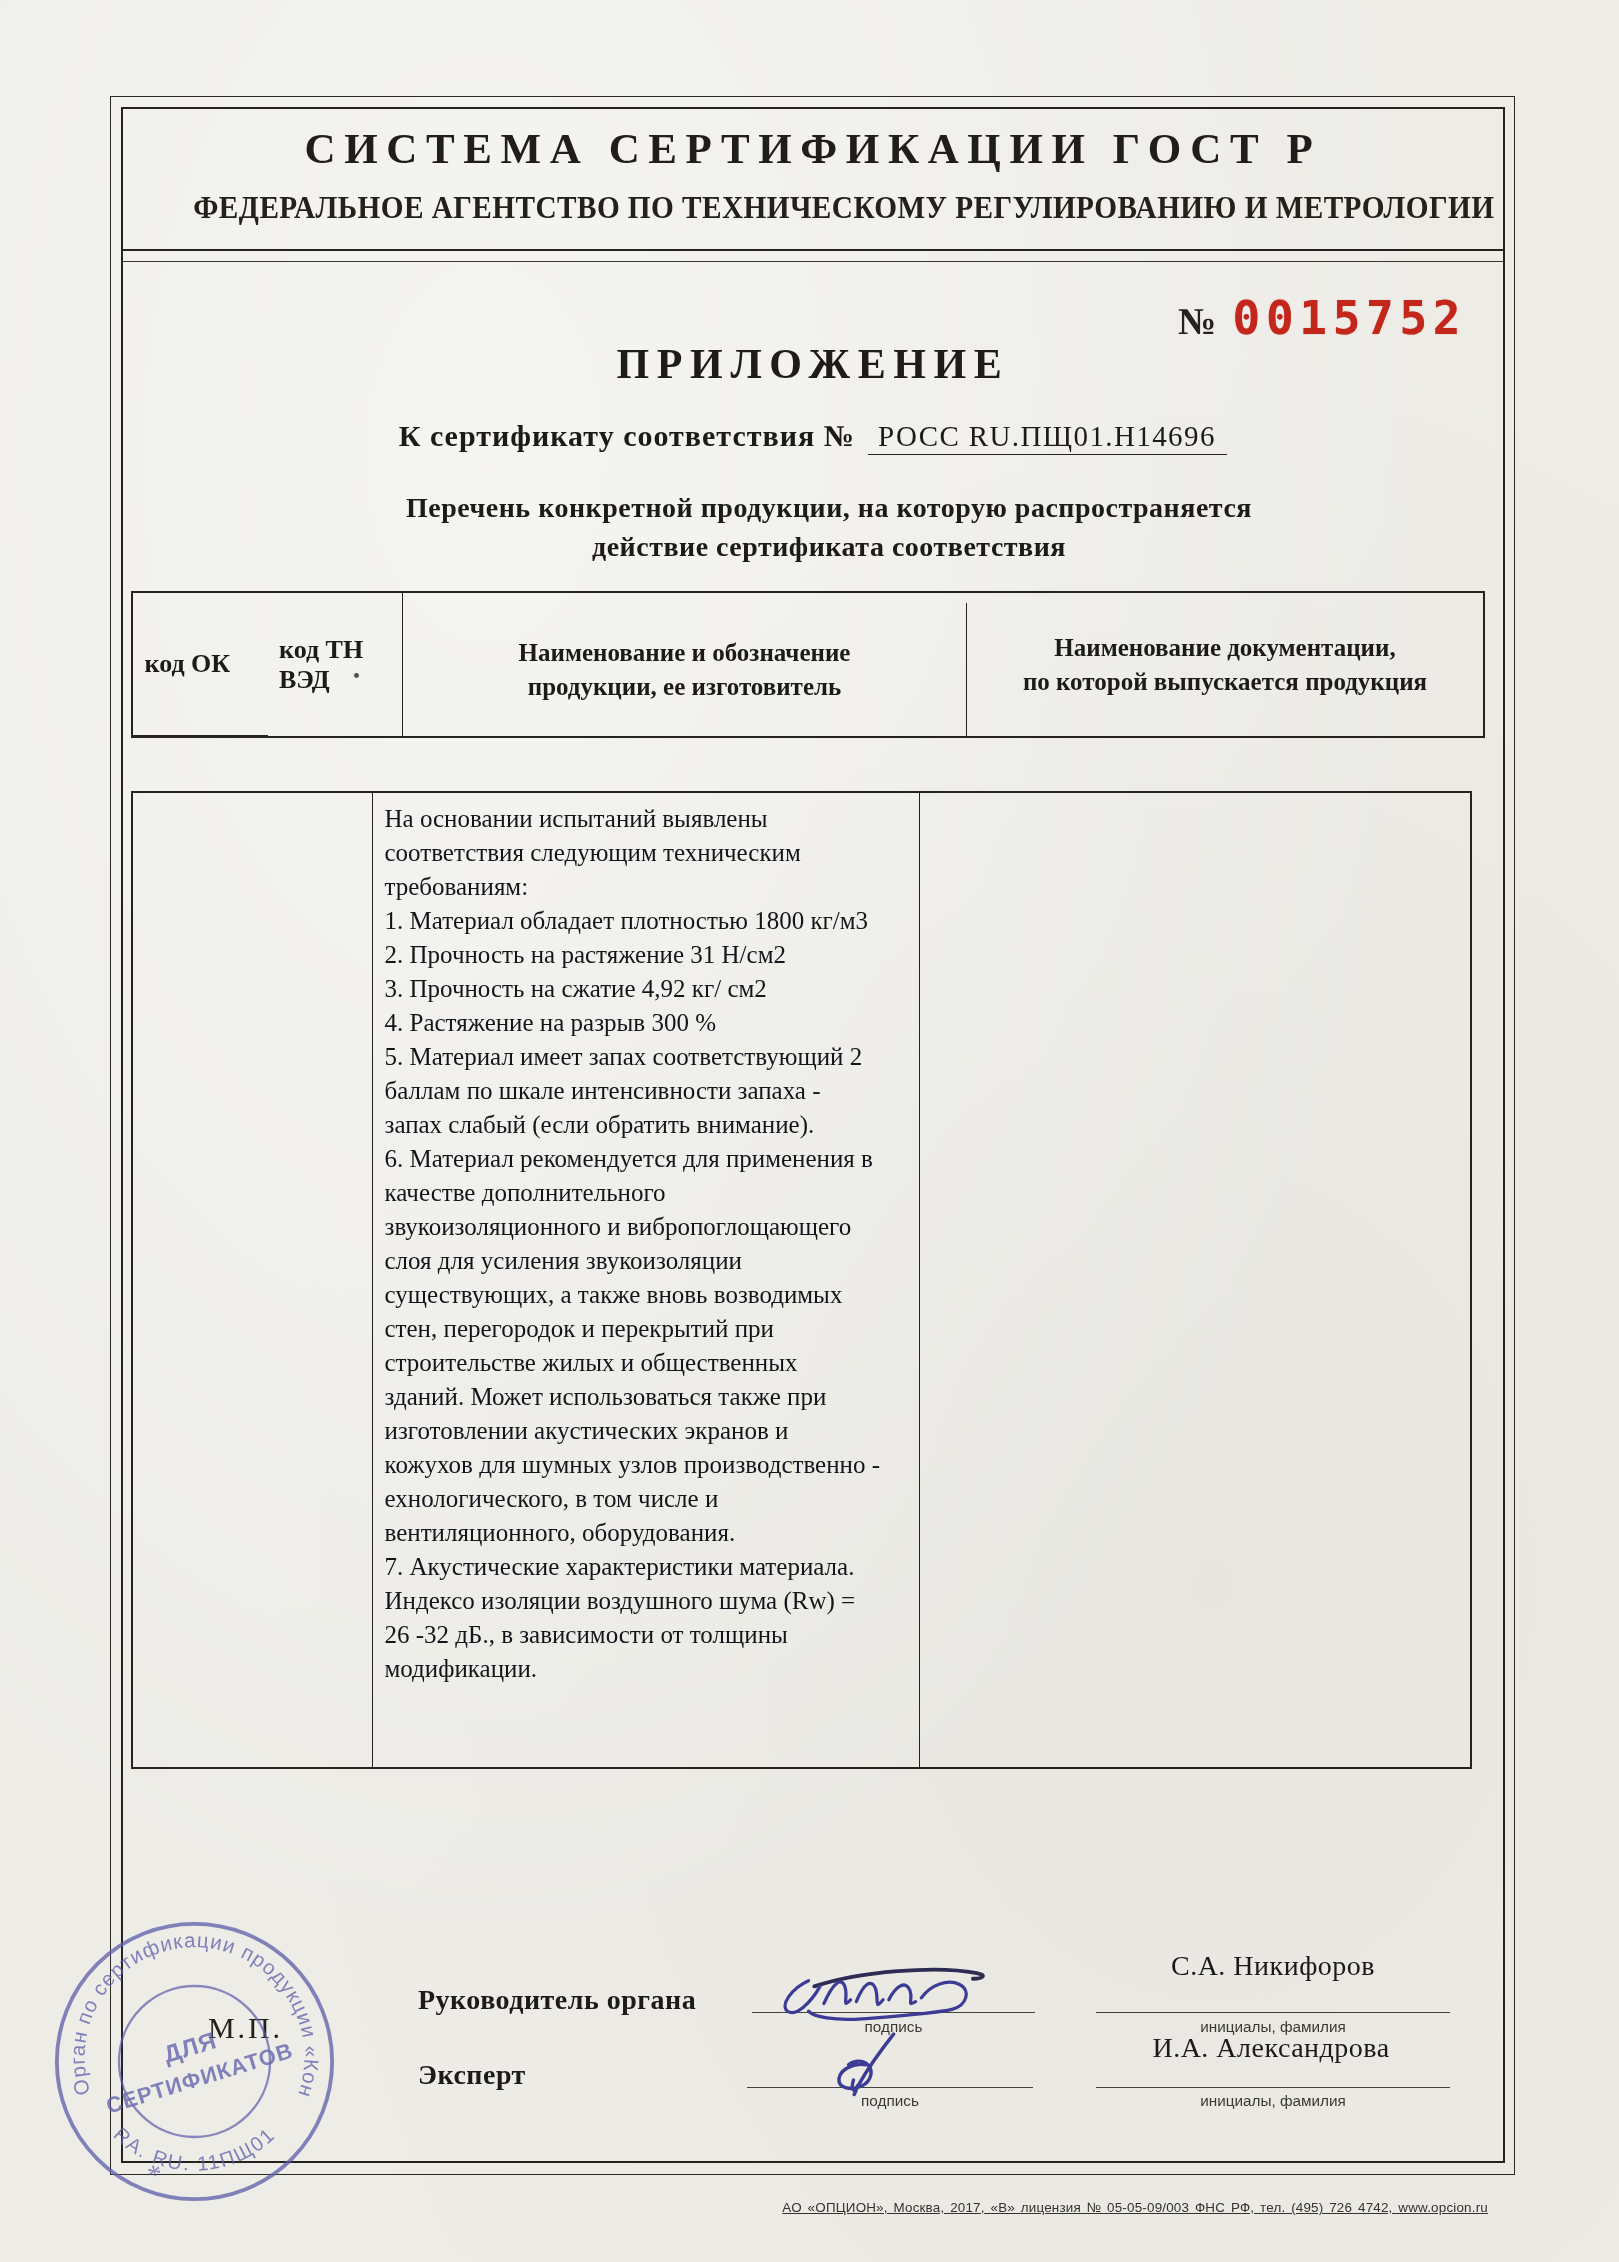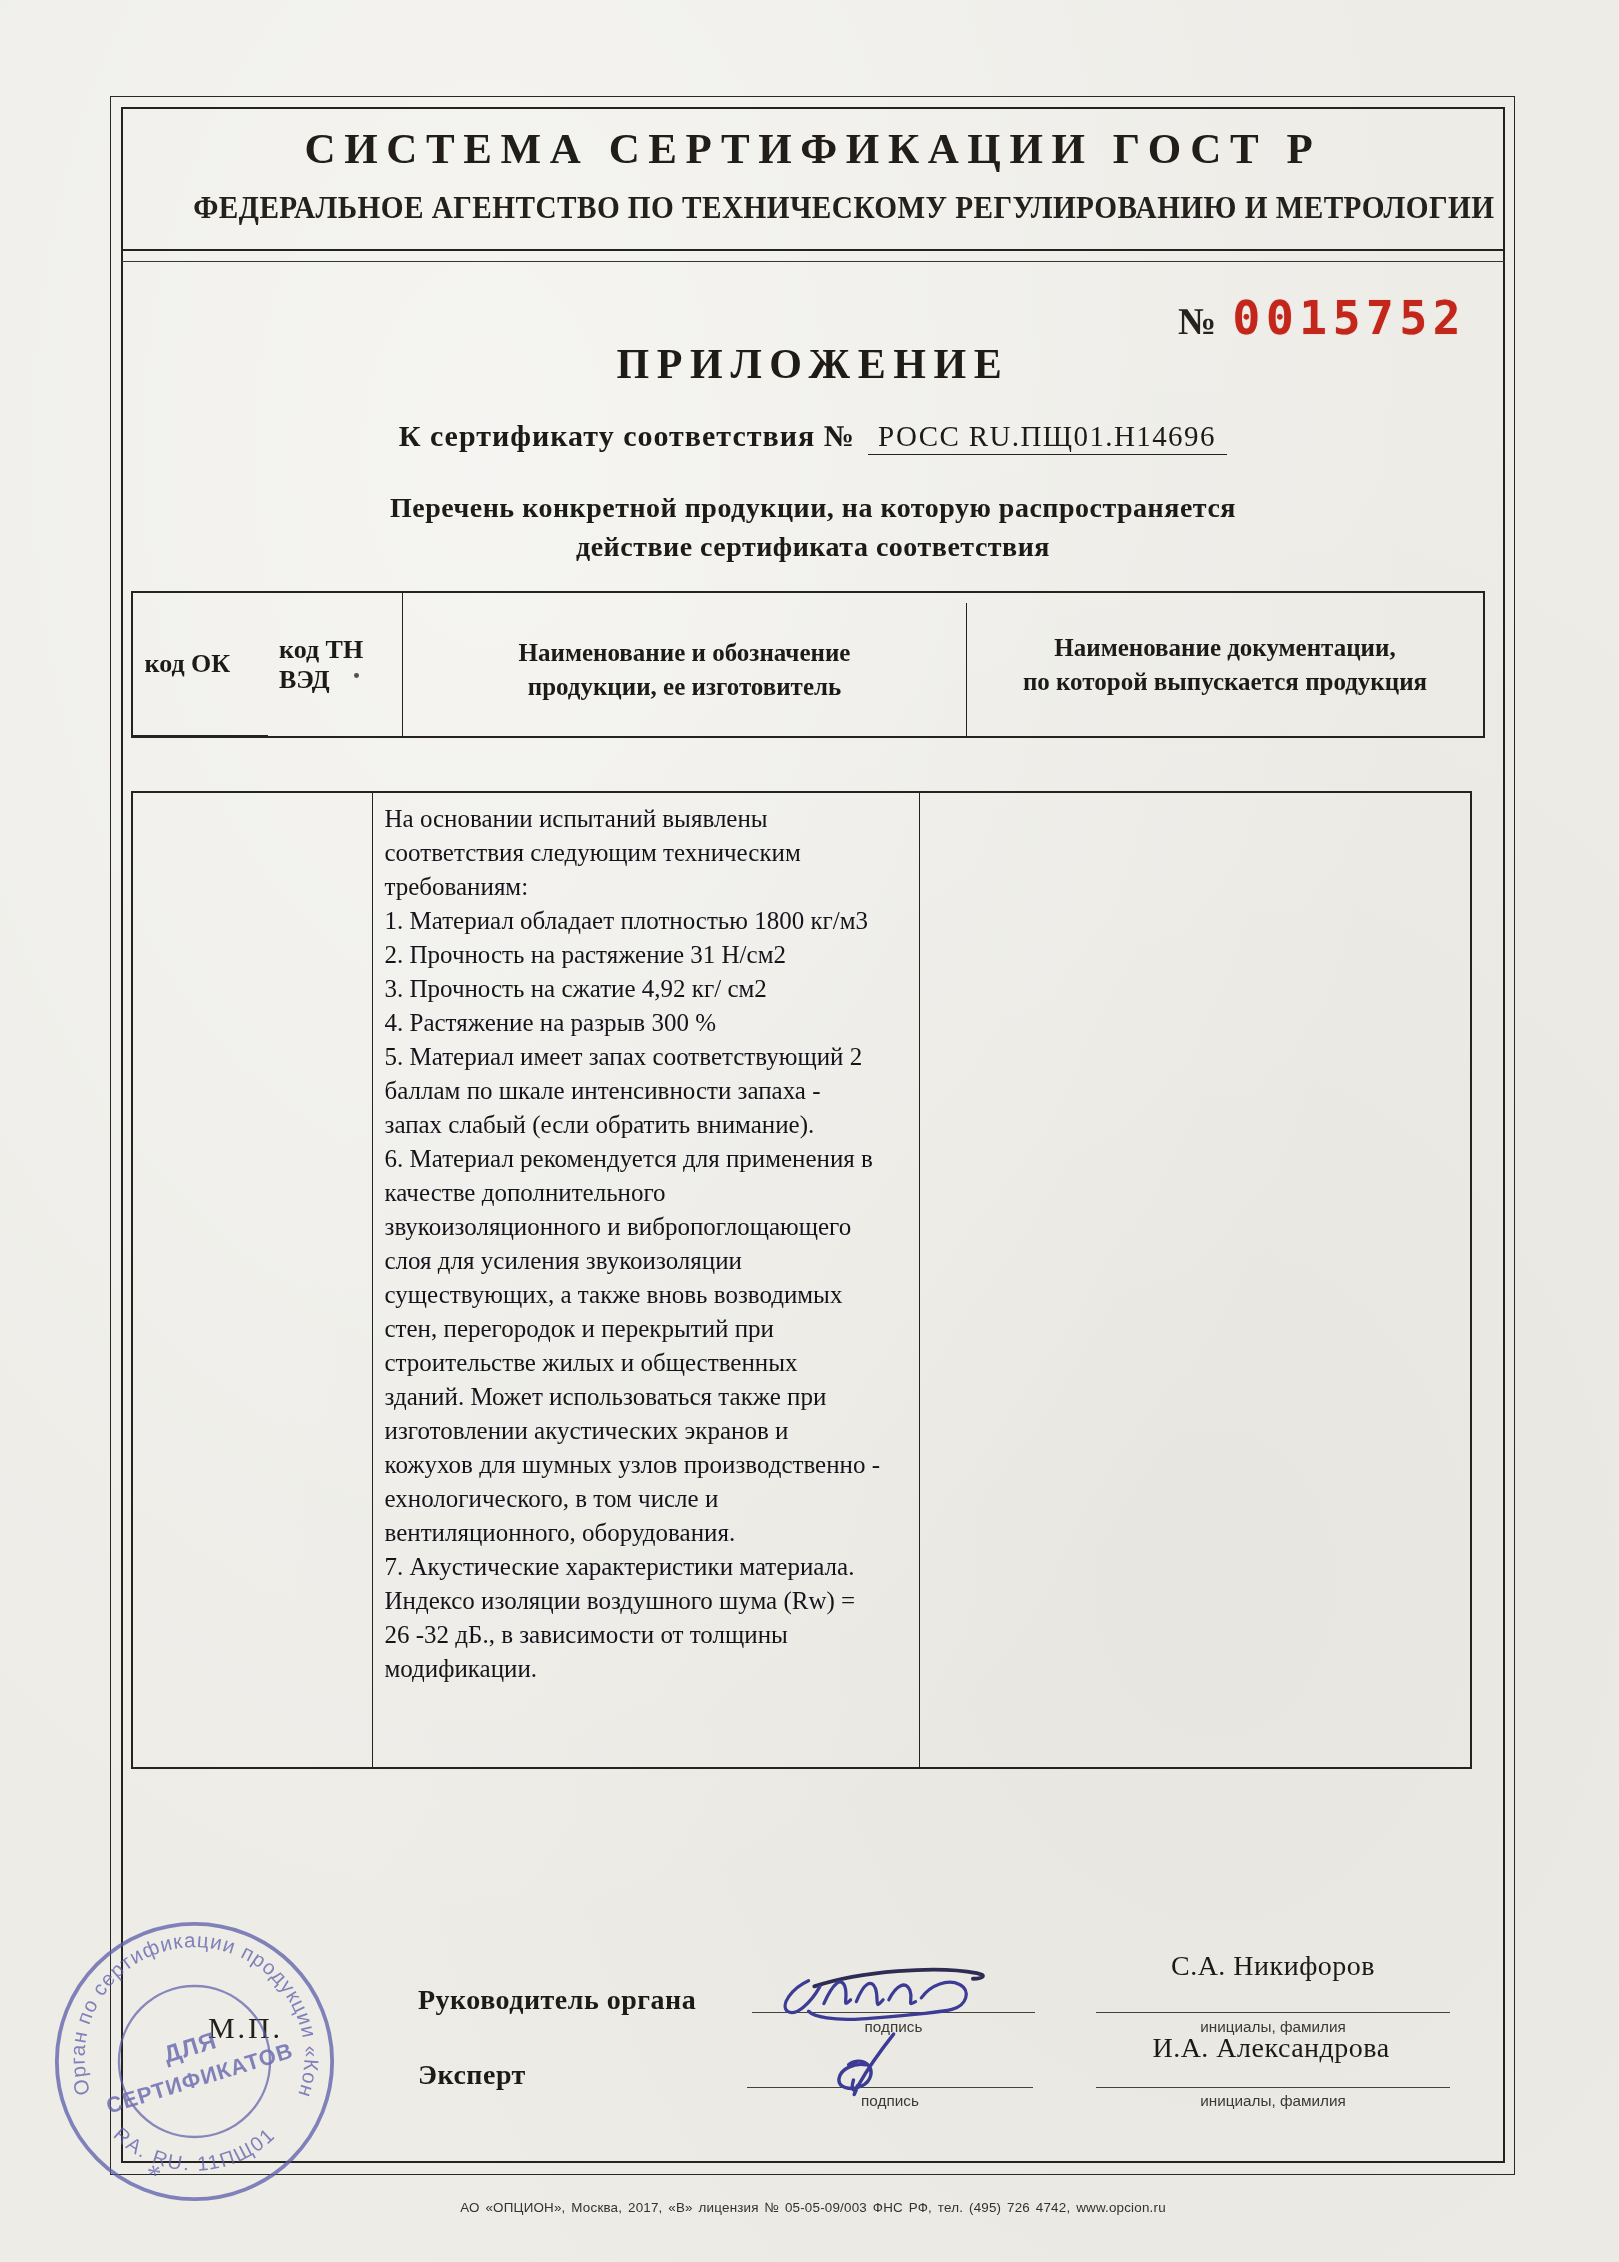--- a/index.html
+++ b/index.html
@@ -41,21 +41,21 @@
 
   
   .doc-title{position:absolute;left:121px;top:340px;width:1384px;text-align:center;
     font-size:42px;font-weight:bold;letter-spacing:7.6px;color:#1f1c17;}
   .cert-line{position:absolute;left:121px;top:419px;width:1384px;text-align:center;white-space:nowrap;}
   .cert-line .lbl{font-size:30px;font-weight:bold;letter-spacing:1px;}
   .cert-line .val{font-size:29px;letter-spacing:1.4px;border-bottom:1.9px solid #26231e;
     padding:0 11.5px 1.9px 9.6px;margin-left:9.6px;}
 
   .purpose{position:absolute;left:121px;top:488px;width:1384px;text-align:center;
-    font-size:28px;font-weight:bold;line-height:39px;letter-spacing:0.5px;}
+    font-size:28px;font-weight:bold;line-height:39px;letter-spacing:0.5px;padding-left:16px;}
 
   
   .codes-table{position:absolute;left:131px;top:591px;width:1354px;height:147px;
     border:2.4px solid #26231e;box-sizing:border-box;display:grid;grid-template-columns:270px 564px 1fr;}
   .codes-col1{border-right:1.9px solid #26231e;display:flex;flex-direction:row;}
   .codes-col1 .c1r{flex:1;display:flex;align-items:center;padding-left:11.5px;
     font-size:26px;font-weight:bold;}
   .codes-col1 .c1r:first-child{border-bottom:1.9px solid #26231e;}
   .codes-col2{border-right:1.9px solid #26231e;margin-top:10px;}
   .codes-col2,.codes-col3{display:flex;align-items:center;justify-content:center;text-align:center;
@@ -90,23 +90,23 @@
   .ink{position:absolute;left:0;top:0;width:1619px;height:2263px;pointer-events:none;}
 
   
   .stamp{position:absolute;left:32px;top:1899px;width:325px;height:325px;opacity:.88;}
   .stamp text{fill:#5d5dab;}
   .stamp .ring-txt{font-family:"Liberation Sans", sans-serif;font-size:21.5px;letter-spacing:1px;}
   .stamp .reg-txt{font-family:"Liberation Sans", sans-serif;font-size:21px;letter-spacing:2px;}
   .stamp .inner-txt{font-family:"Liberation Sans", sans-serif;font-weight:bold;}
 
   
-  .footer{position:absolute;left:121px;top:2200px;width:1384px;text-align:center;
+  .footer{position:absolute;left:104px;top:2200px;width:1384px;text-align:right;
     font-family:"Liberation Sans", sans-serif;font-size:13.4px;color:#34322d;
-    letter-spacing:0.2px;word-spacing:1.9px;}
+    letter-spacing:0.2px;word-spacing:1.9px;text-decoration:underline;}
 </style>
 </head>
 <body>
 
 <div class="page">
 
   <div class="frame-outer"></div>
   <div class="frame-inner"></div>
   <div class="header-rule-a"></div>
   <div class="header-rule-b"></div>

